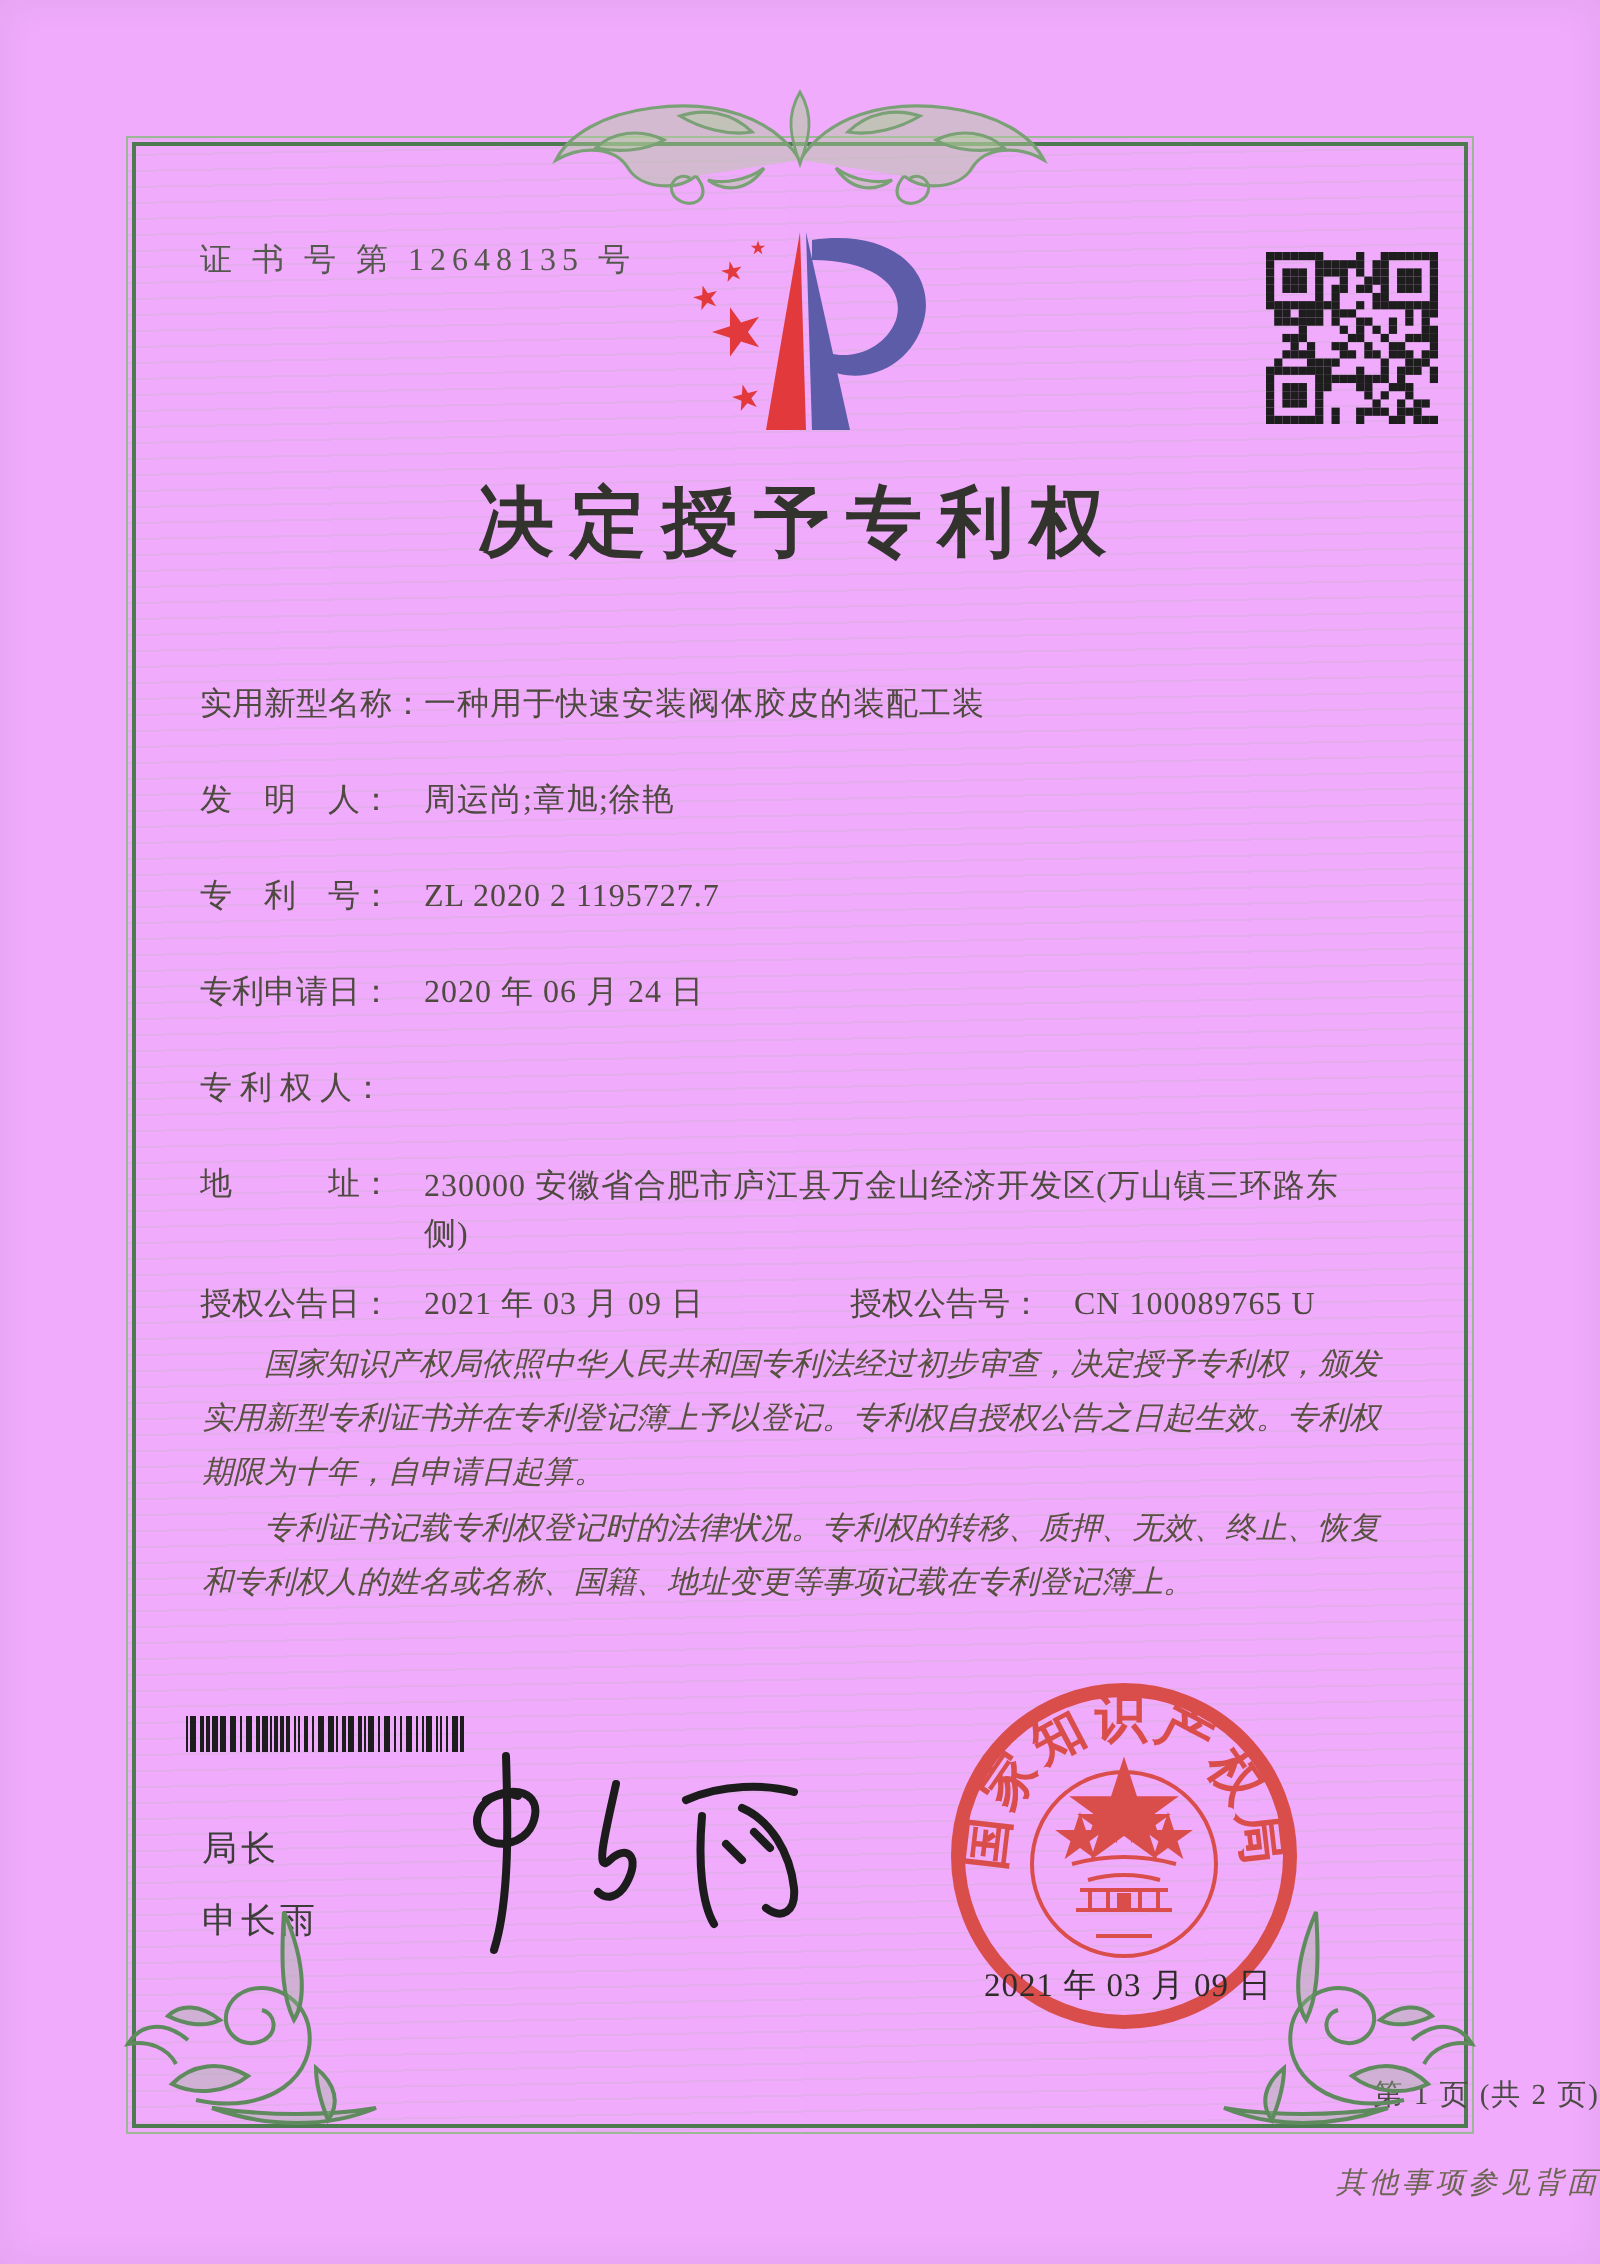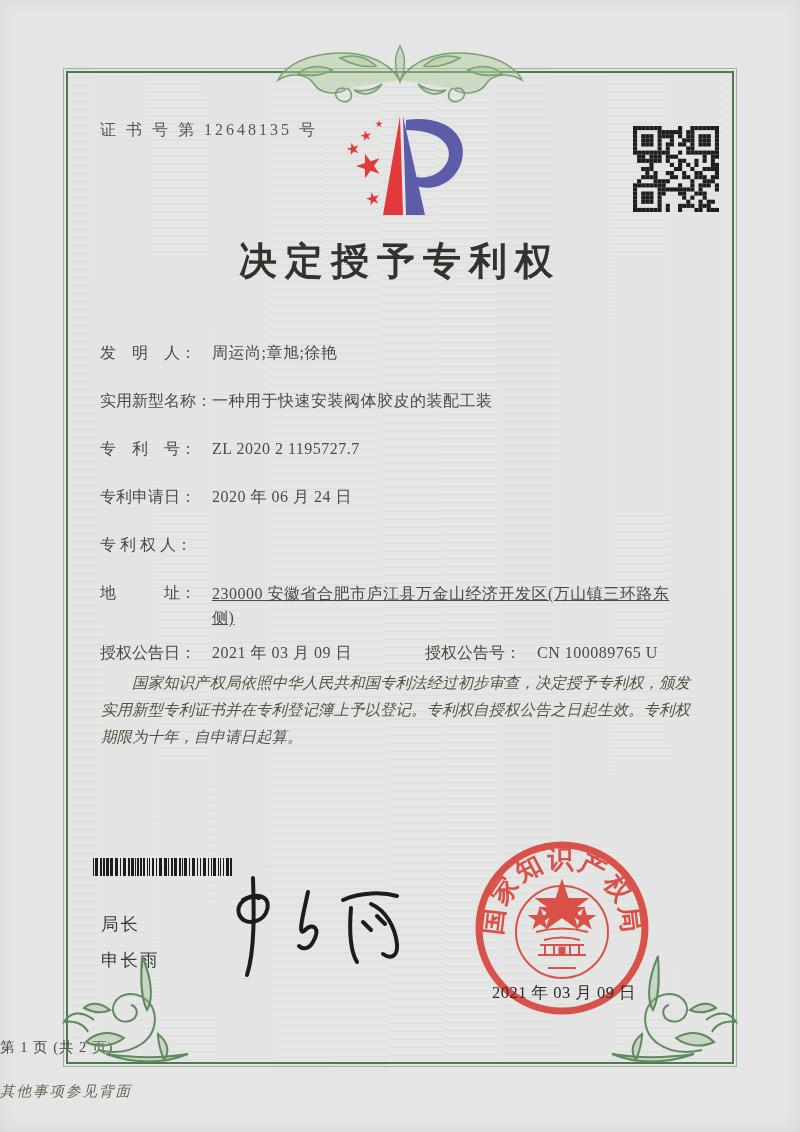--- a/index.html
+++ b/index.html
@@ -1,51 +1,51 @@
 <!DOCTYPE html>
 <html><head>
 <meta charset="utf-8">
 <style>
   html,body{margin:0;padding:0;width:800px;height:1132px;overflow:hidden;
     font-family:"Liberation Serif","DejaVu Serif",serif;background:#ffffff;}
-  #page{position:relative;width:800px;height:1132px;background:#e5e5e5;
+  #page{position:relative;width:800px;height:1132px;background:#f0abfc;
     box-shadow:inset 0 0 18px rgba(60,60,50,.07);}
   .abs{position:absolute;}
   
   #frame{left:63px;top:68px;width:672px;height:997px;border:1px solid #9cb795;
     background:repeating-linear-gradient(179deg, rgba(150,185,140,.13) 0 1px, transparent 1px 8px);}
   #frame-inner{position:absolute;inset:2px;border:2px solid #4d7a50;}
   #certno{left:100px;top:120px;font-size:16px;letter-spacing:3px;color:#55584e;}
   #title{left:0;top:236px;width:800px;text-align:center;font-size:38px;font-weight:600;
     letter-spacing:8px;color:#33332e;}
   #qr{left:633px;top:126px;width:86px;height:86px;}
   #logo{left:333px;top:110px;width:138px;height:118px;}
   #fields{left:100px;top:342px;width:600px;color:#4e4a40;font-size:16px;}
   .frow{display:flex;line-height:22px;margin-bottom:26px;}
   .flabel{flex:0 0 112px;white-space:nowrap;}
   .fvalue{letter-spacing:.5px;}
   .frow.address{margin-bottom:12px;}
-  .frow.address .fvalue{width:462px;line-height:24px;text-decoration:underline;}
+  .frow.address .fvalue{width:462px;line-height:24px;}
   .gsep{width:28px;}
   #paras{left:100px;top:668px;width:604px;font-size:15.5px;line-height:27px;
     color:#575140;font-style:italic;}
   #paras p{margin:1px;text-indent:2em;}
   #barcode{left:93px;top:858px;width:182px;height:18px;display:flex;align-items:stretch;}
   #barcode div{background:#1d1d1d;}
   #sig-title{left:101px;top:912px;font-size:17.5px;color:#3c3c38;letter-spacing:2px;
     font-family:Liberation Mono, monospace;}
   #sig-name{left:101px;top:948px;font-size:17.5px;color:#3c3c38;letter-spacing:2px;
     font-family:"Liberation Sans","DejaVu Sans",sans-serif;}
   #signature{left:213px;top:870px;width:205px;height:118px;}
   #seal{left:472px;top:838px;width:180px;height:180px;z-index:3;}
   #seal-date{left:486px;top:982px;width:156px;text-align:center;font-size:16.5px;
     color:#2e2c29;z-index:4;letter-spacing:.5px;}
-  #page-num{left:0;top:1038px;width:800px;text-align:left;font-size:14.5px;
+  #page-num{left:0;top:1038px;width:800px;text-align:right;font-size:14.5px;
     color:#4a4a44;letter-spacing:1px;}
-  #back-note{left:0;top:1082px;width:800px;text-align:left;font-size:14.5px;
+  #back-note{left:0;top:1082px;width:800px;text-align:right;font-size:14.5px;
     color:#6b6552;font-style:italic;letter-spacing:2px;}
   #orn-top{left:268px;top:40px;width:264px;height:64px;z-index:2;}
   #orn-br{left:606px;top:950px;width:136px;height:118px;z-index:2;}
   #orn-bl{left:58px;top:950px;width:136px;height:118px;z-index:2;}
 </style>
 </head>
 <body>
 
 <div id="page">
 
@@ -339,26 +339,26 @@
         <rect x="80" y="56" width="4" height="4"></rect>
         <rect x="80" y="60" width="4" height="4"></rect>
         <rect x="80" y="80" width="4" height="4"></rect>
       </g>
     </svg>
 
   <div id="title" class="abs">决定授予专利权</div>
 
   <div id="fields" class="abs">
     <div class="frow">
+      <span class="flabel">实用新型名称：</span>
+      <span class="fvalue">一种用于快速安装阀体胶皮的装配工装</span>
+    </div>
+    <div class="frow">
       <span class="flabel">发　明　人：</span>
       <span class="fvalue">周运尚;章旭;徐艳</span>
-    </div>
-    <div class="frow">
-      <span class="flabel">实用新型名称：</span>
-      <span class="fvalue">一种用于快速安装阀体胶皮的装配工装</span>
     </div>
     <div class="frow">
       <span class="flabel">专　利　号：</span>
       <span class="fvalue">ZL 2020 2 1195727.7</span>
     </div>
     <div class="frow">
       <span class="flabel">专利申请日：</span>
       <span class="fvalue">2020 年 06 月 24 日</span>
     </div>
     <div class="frow">
@@ -372,20 +372,21 @@
       <span class="flabel">授权公告日：</span>
       <span class="fvalue" style="width:185px">2021 年 03 月 09 日</span>
       <span class="gsep"></span>
       <span class="flabel">授权公告号：</span>
       <span class="fvalue">CN 100089765 U</span>
     </div>
   </div>
 
   <div id="paras" class="abs">
     <p>国家知识产权局依照中华人民共和国专利法经过初步审查，决定授予专利权，颁发实用新型专利证书并在专利登记簿上予以登记。专利权自授权公告之日起生效。专利权期限为十年，自申请日起算。</p>
+    <p>专利证书记载专利权登记时的法律状况。专利权的转移、质押、无效、终止、恢复和专利权人的姓名或名称、国籍、地址变更等事项记载在专利登记簿上。</p>
   </div>
 
   <div id="barcode" class="abs">
       <div style="width: 1px; margin-right: 1px;"></div>
       <div style="width: 3px; margin-right: 2px;"></div>
       <div style="width: 2px; margin-right: 1px;"></div>
       <div style="width: 2px; margin-right: 1px;"></div>
       <div style="width: 3px; margin-right: 1px;"></div>
       <div style="width: 3px; margin-right: 2px;"></div>
       <div style="width: 3px; margin-right: 2px;"></div>

